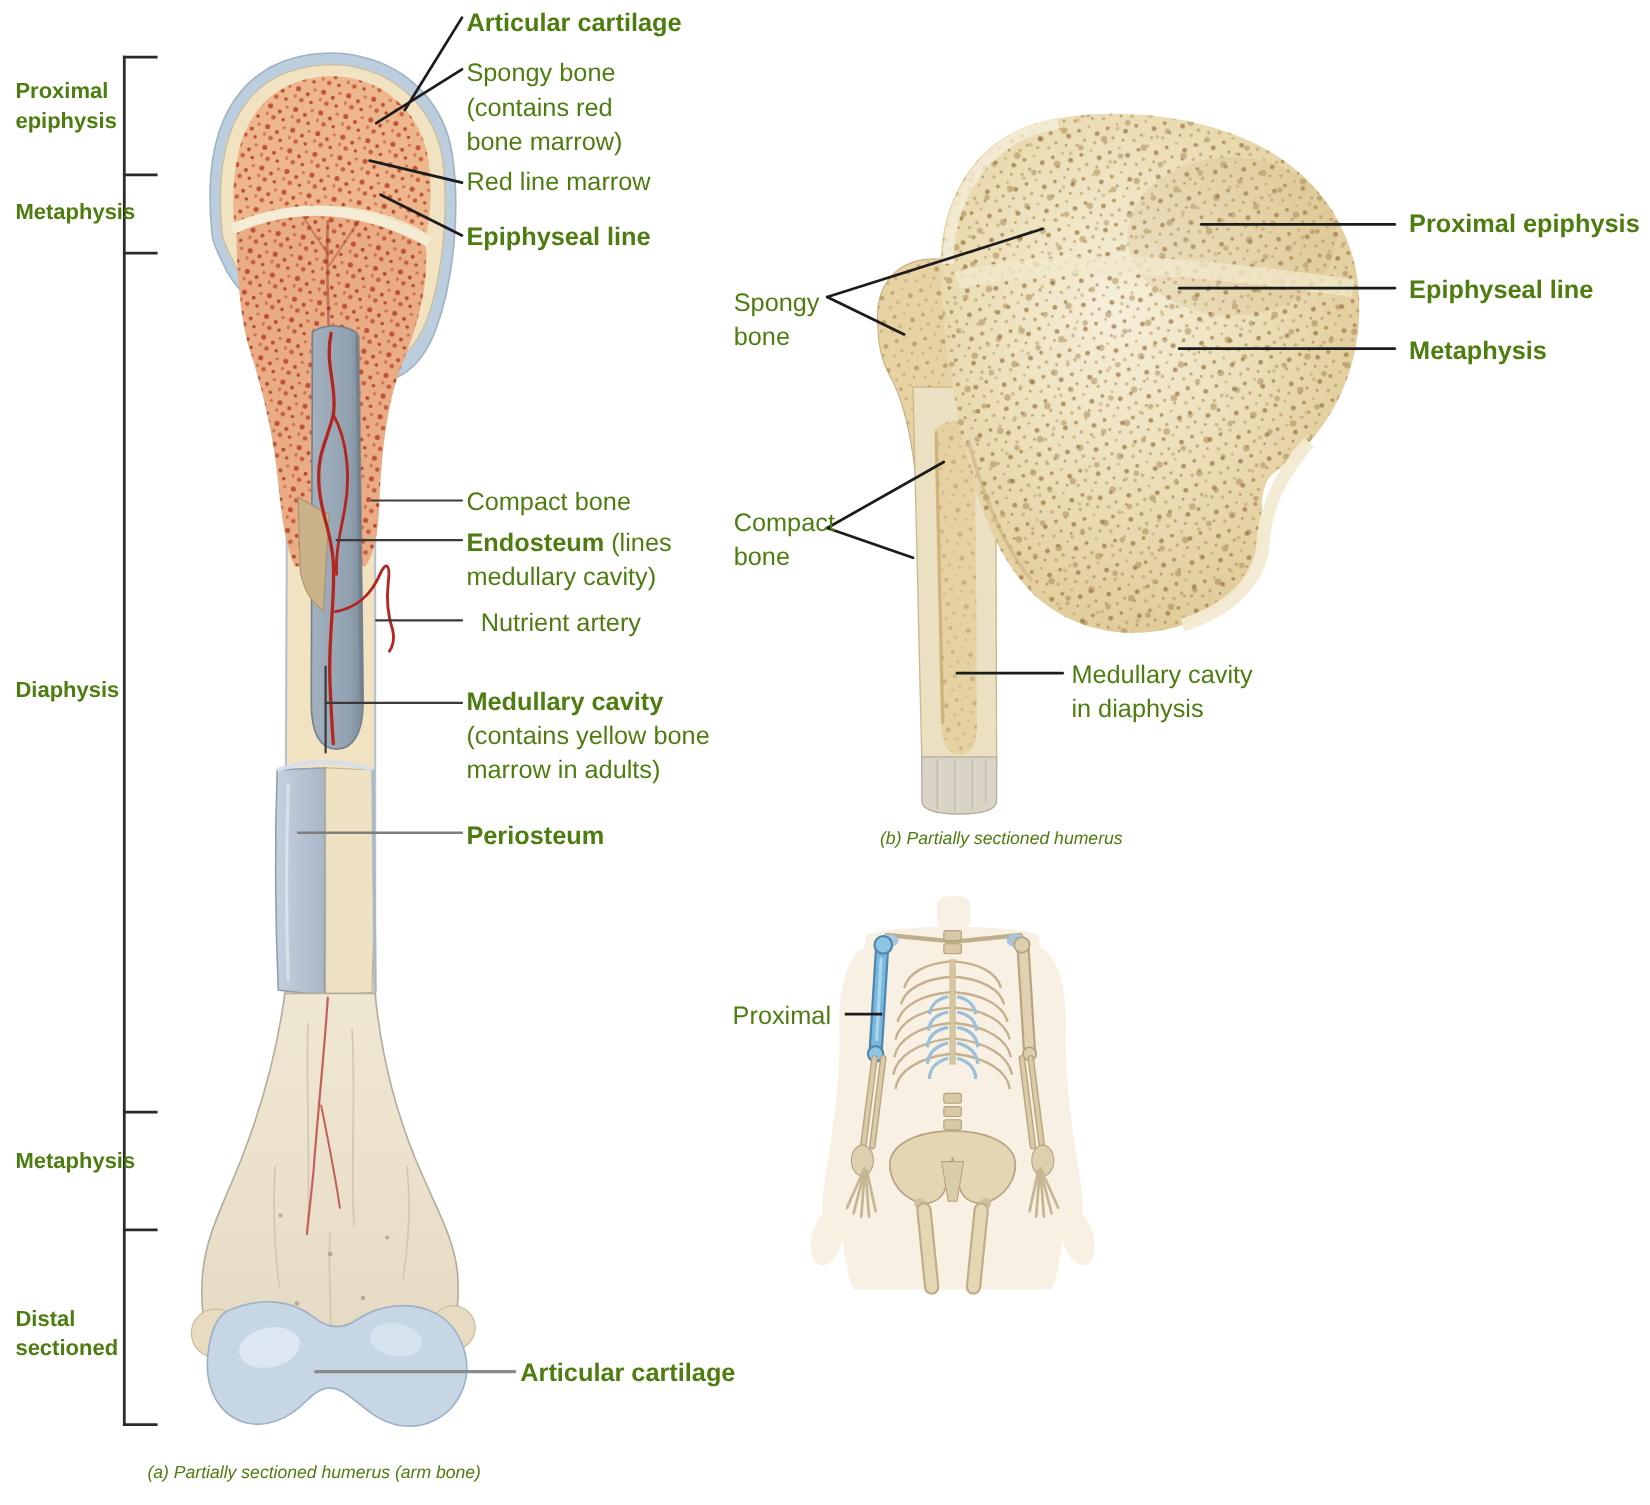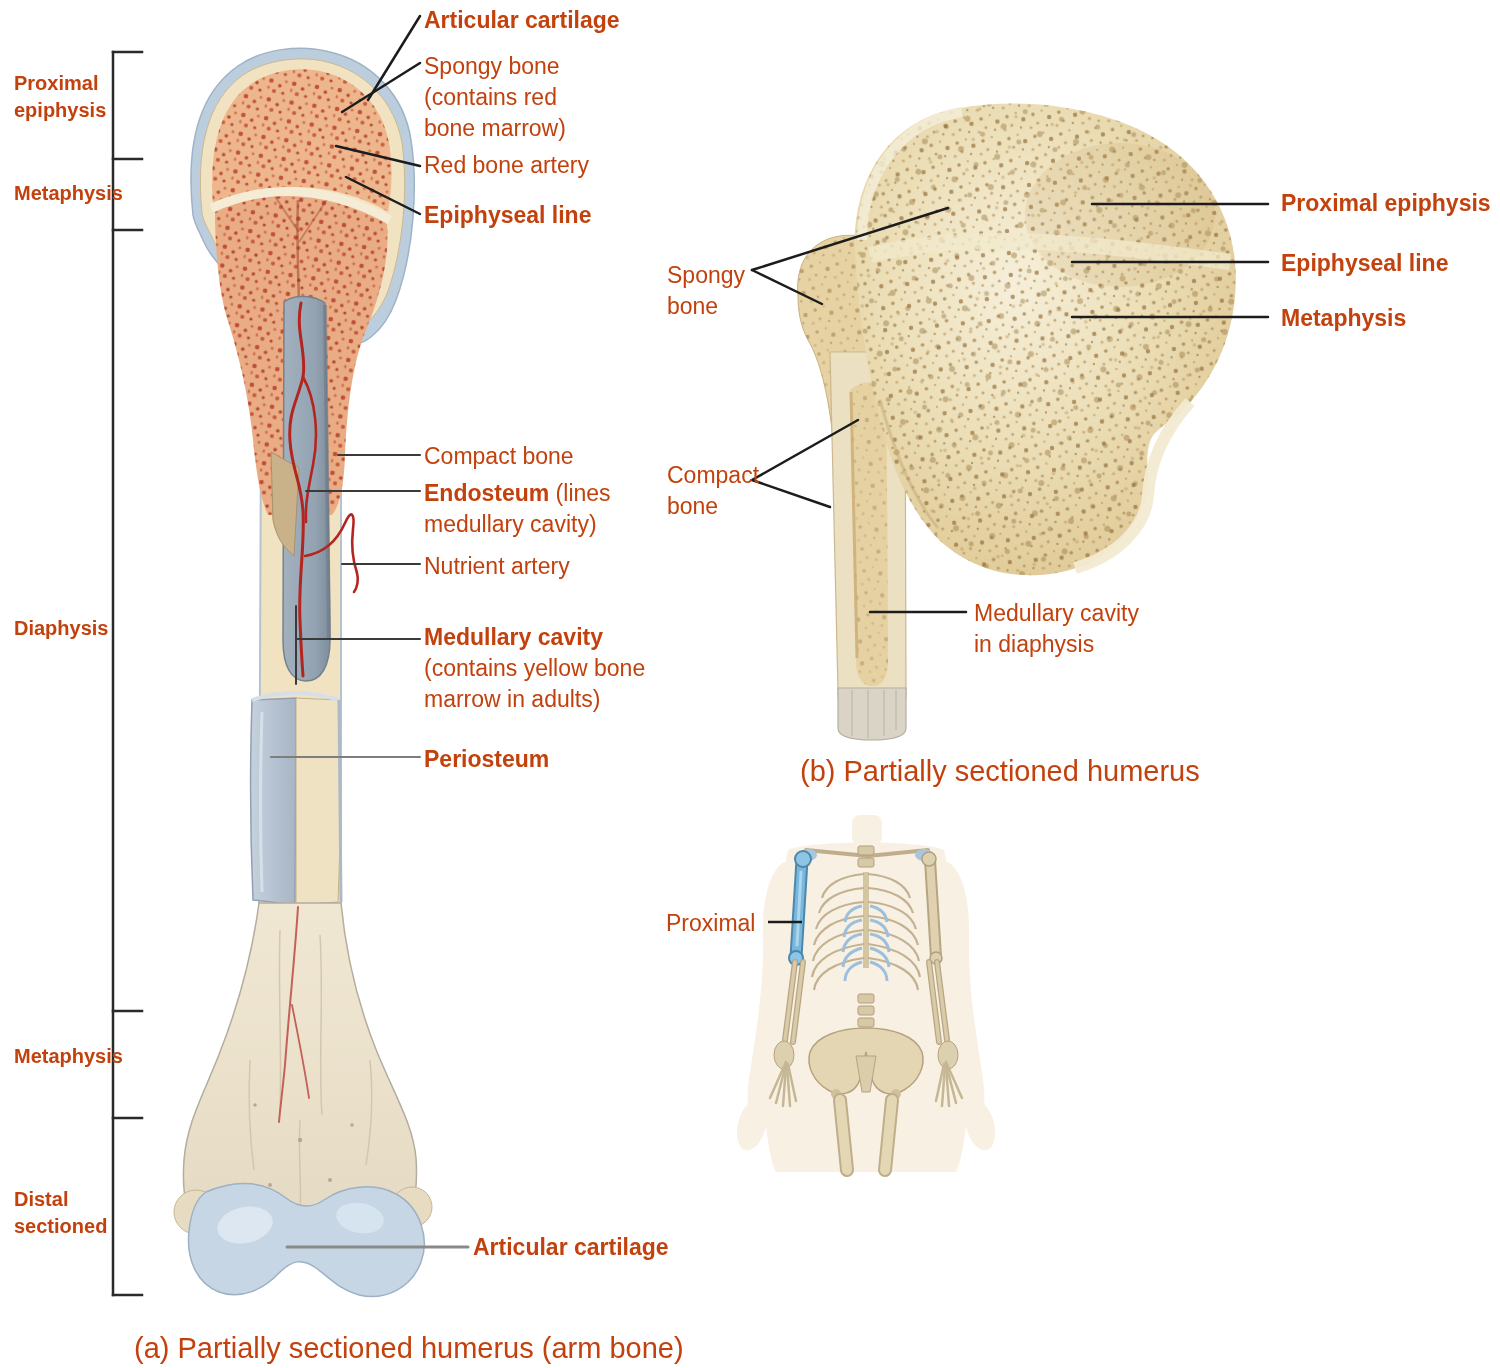--- a/index.html
+++ b/index.html
@@ -1,22 +1,22 @@
 <!DOCTYPE html>
 <html><head>
 <meta charset="utf-8">
 <style>
   html,body{margin:0;padding:0;background:#ffffff;}
   #stage{position:relative;width:1500px;height:1368px;background:#ffffff;overflow:hidden;
          font-family:"Liberation Sans", sans-serif;}
   #art{position:absolute;left:0;top:0;}
-  .lbl{position:absolute;font-size:23px;line-height:1.35;color:#c2410c;white-space:pre;}
+  .lbl{position:absolute;font-size:23px;line-height:1.35;color:#4d7c0f;white-space:pre;}
   .b{font-weight:700;}
   .reg{font-size:20px;font-weight:700;}
-  .cap{font-size:29px;}
+  .cap{font-size:16px;font-style:italic;}
 </style>
 </head>
 <body>
 
 <div id="stage">
 
 <svg id="art" width="1500" height="1368" viewBox="0 0 1500 1368">
   <defs>
     <pattern id="spdots" width="23" height="19" patternUnits="userSpaceOnUse" patternTransform="rotate(8)">
       <rect width="23" height="19" fill="#eeb68d"></rect>
@@ -353,26 +353,26 @@
 <div class="lbl reg" style="left:14px;top:180px;">Metaphysis</div>
 <div class="lbl reg" style="left:14px;top:615px;">Diaphysis</div>
 <div class="lbl reg" style="left:14px;top:1043px;">Metaphysis</div>
 <div class="lbl reg" style="left:14px;top:1186px;">Distal
 sectioned</div>
 
 <div class="lbl b" style="left:424px;top:5px;">Articular cartilage</div>
 <div class="lbl" style="left:424px;top:51px;">Spongy bone
 (contains red
 bone marrow)</div>
-<div class="lbl" style="left:424px;top:150px;">Red bone artery</div>
+<div class="lbl" style="left:424px;top:150px;">Red line marrow</div>
 <div class="lbl b" style="left:424px;top:200px;">Epiphyseal line</div>
 <div class="lbl" style="left:424px;top:441px;">Compact bone</div>
 <div class="lbl" style="left:424px;top:478px;"><b>Endosteum</b><span> (lines
 medullary cavity)</span></div>
-<div class="lbl" style="left:424px;top:551px;">Nutrient artery</div>
+<div class="lbl" style="left:437px;top:551px;">Nutrient artery</div>
 <div class="lbl" style="left:424px;top:622px;"><b>Medullary cavity</b><span>
 (contains yellow bone
 marrow in adults)</span></div>
 <div class="lbl b" style="left:424px;top:744px;">Periosteum</div>
 <div class="lbl b" style="left:473px;top:1232px;">Articular cartilage</div>
 
 <div class="lbl" style="left:667px;top:260px;">Spongy
 bone</div>
 <div class="lbl" style="left:667px;top:460px;">Compact
 bone</div>

